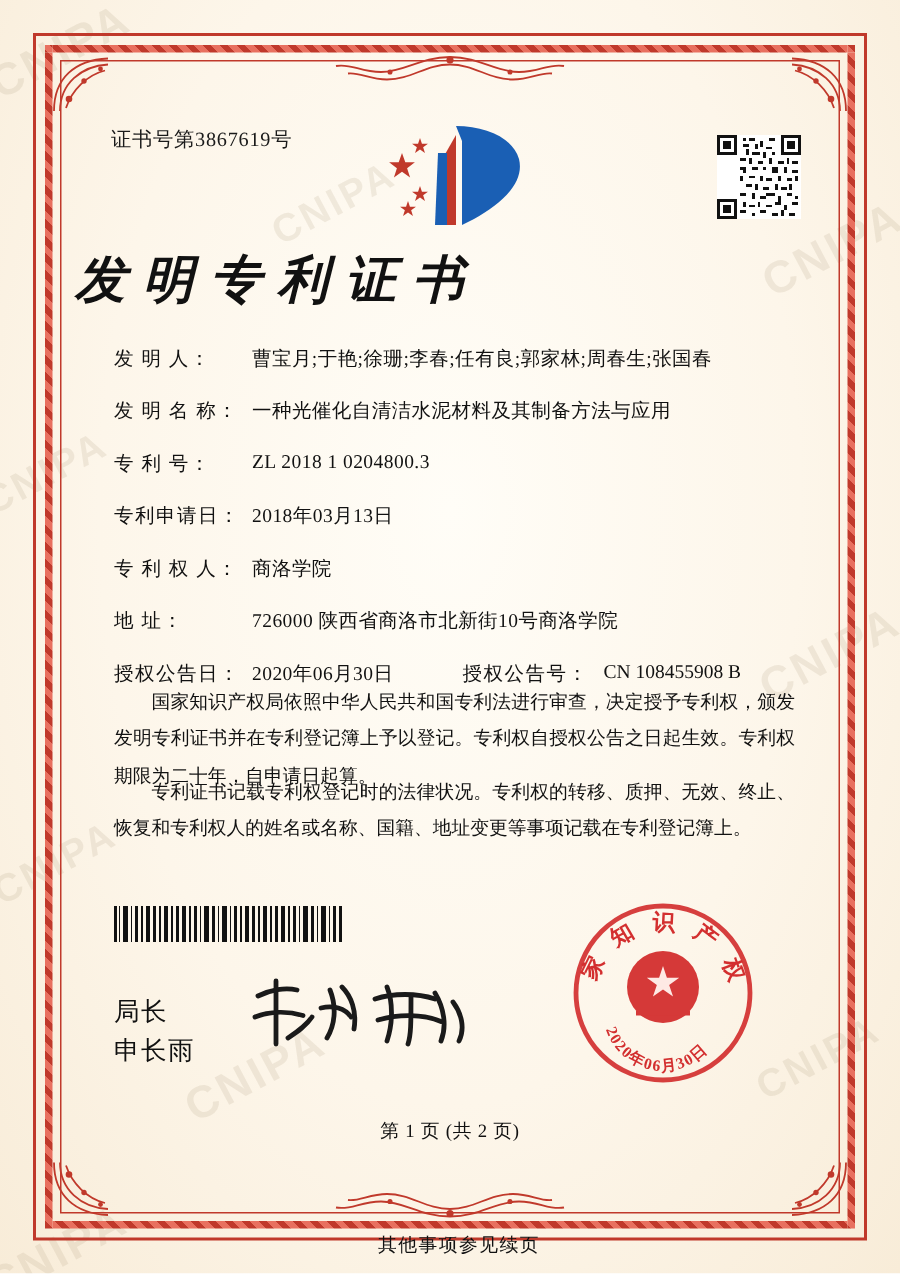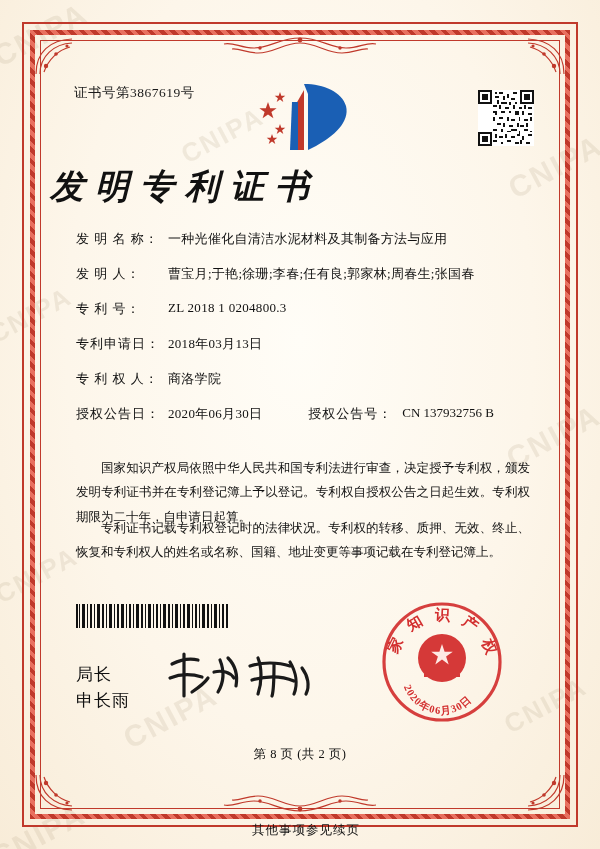--- a/index.html
+++ b/index.html
@@ -375,44 +375,48 @@
           <rect x="8" y="11" width="1" height="1"></rect>
             <rect x="17" y="20" width="1" height="1"></rect>
         </g>
       </svg>
     </div>
 
     <div class="title">发明专利证书</div>
 
     <div class="fields">
       <div class="row">
+        <div class="lbl">发 明 人：</div>
+        <div class="val">曹宝月;于艳;徐珊;李春;任有良;郭家林;周春生;张国春</div>
+      </div>
+      <div class="row">
         <div class="lbl">发 明 名 称：</div>
         <div class="val">一种光催化自清洁水泥材料及其制备方法与应用</div>
-      </div>
-      <div class="row">
-        <div class="lbl">发 明 人：</div>
-        <div class="val">曹宝月;于艳;徐珊;李春;任有良;郭家林;周春生;张国春</div>
       </div>
       <div class="row">
         <div class="lbl">专 利 号：</div>
         <div class="val">ZL 2018 1 0204800.3</div>
       </div>
       <div class="row">
         <div class="lbl">专利申请日：</div>
         <div class="val">2018年03月13日</div>
       </div>
       <div class="row">
         <div class="lbl">专 利 权 人：</div>
         <div class="val">商洛学院</div>
+      </div>
+      <div class="row">
+        <div class="lbl">地 址：</div>
+        <div class="val">726000 陕西省商洛市北新街10号商洛学院</div>
       </div>
       <div class="row split">
         <div class="lbl">授权公告日：</div>
         <div class="val">2020年06月30日</div>
         <div class="lbl2">授权公告号：</div>
-        <div class="val2">CN 137932756 B</div>
+        <div class="val2">CN 108455908 B</div>
       </div>
     </div>
 
     <div class="para p1">国家知识产权局依照中华人民共和国专利法进行审查，决定授予专利权，颁发发明专利证书并在专利登记簿上予以登记。专利权自授权公告之日起生效。专利权期限为二十年，自申请日起算。</div>
     <div class="para p2">专利证书记载专利权登记时的法律状况。专利权的转移、质押、无效、终止、恢复和专利权人的姓名或名称、国籍、地址变更等事项记载在专利登记簿上。</div>
 
     <div class="barcode">
       <svg viewBox="0 0 152 24" shape-rendering="crispEdges">
         <rect width="152" height="24" fill="#fdf6ea"></rect>
         <g fill="#111">
@@ -501,17 +505,17 @@
         </defs>
         <text font-family="'Liberation Serif', serif" font-size="15" font-weight="bold" fill="#d32f2f" letter-spacing="4">
           <textPath href="#sealTopArc" startOffset="8%">家 知 识 产 权</textPath>
         </text>
         <text font-family="'Liberation Serif', serif" font-size="10.5" font-weight="bold" fill="#d32f2f" letter-spacing="1">
           <textPath href="#sealBotArc" startOffset="10%">2020年06月30日</textPath>
         </text>
       </svg>
     </div>
 
-    <div class="pageno">第 8 页 (共 2 页)</div>
+    <div class="pageno">第 1 页 (共 2 页)</div>
   </div>
 
   <div class="footnote">其他事项参见续页</div>
 </div>
 
 </body></html>

